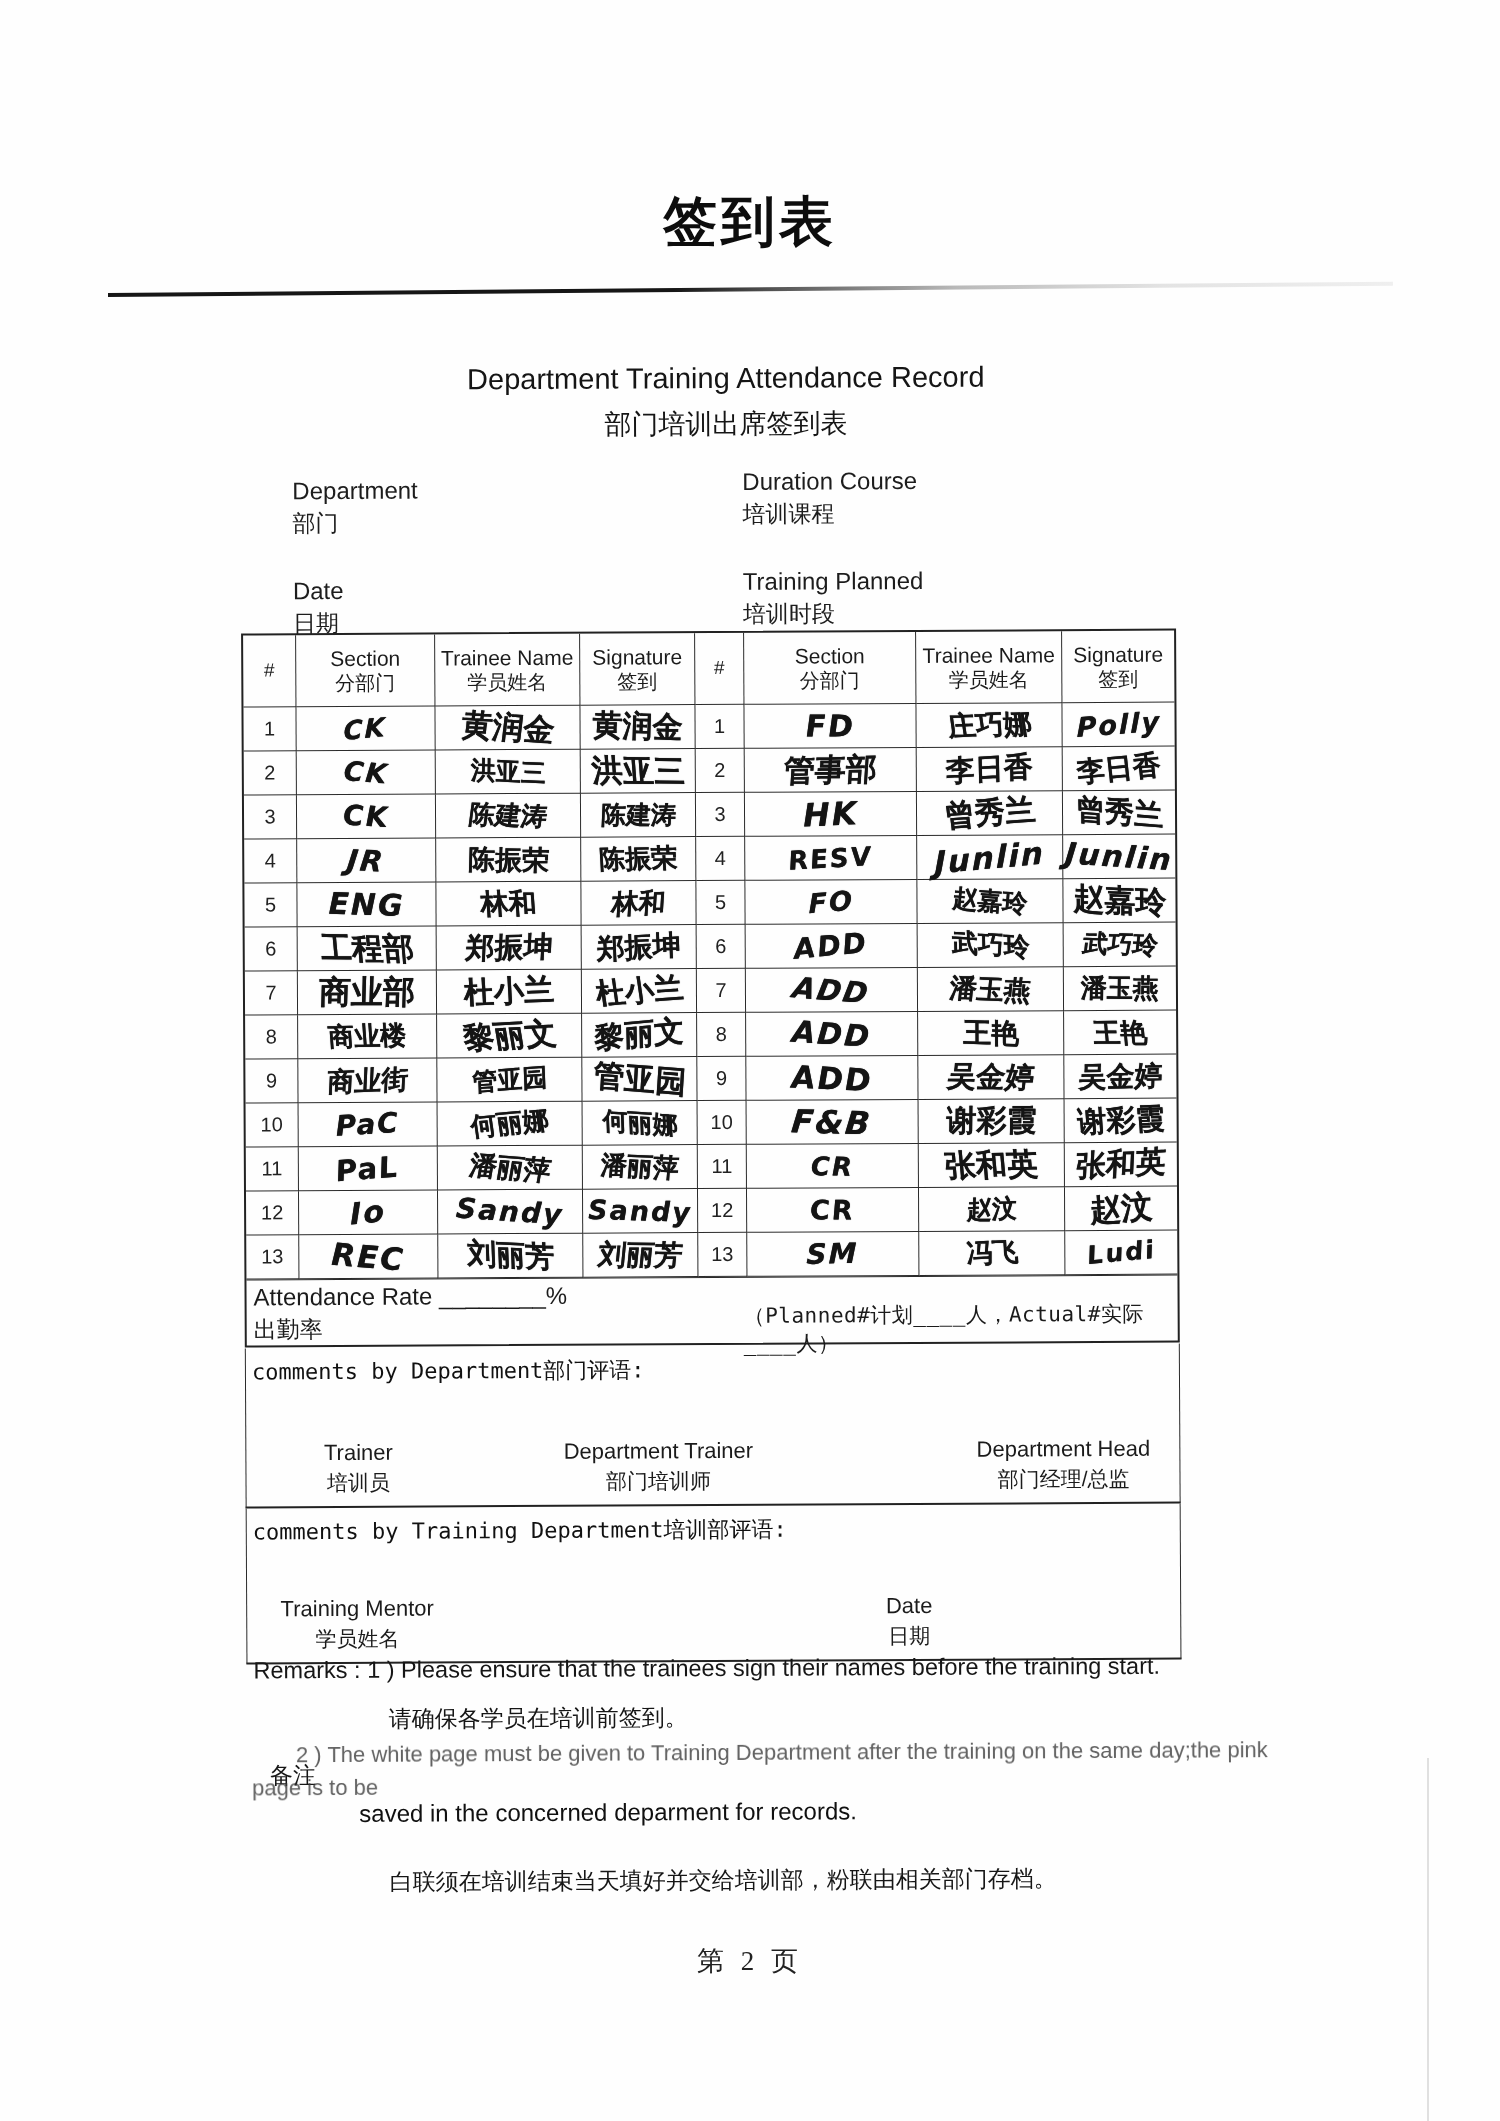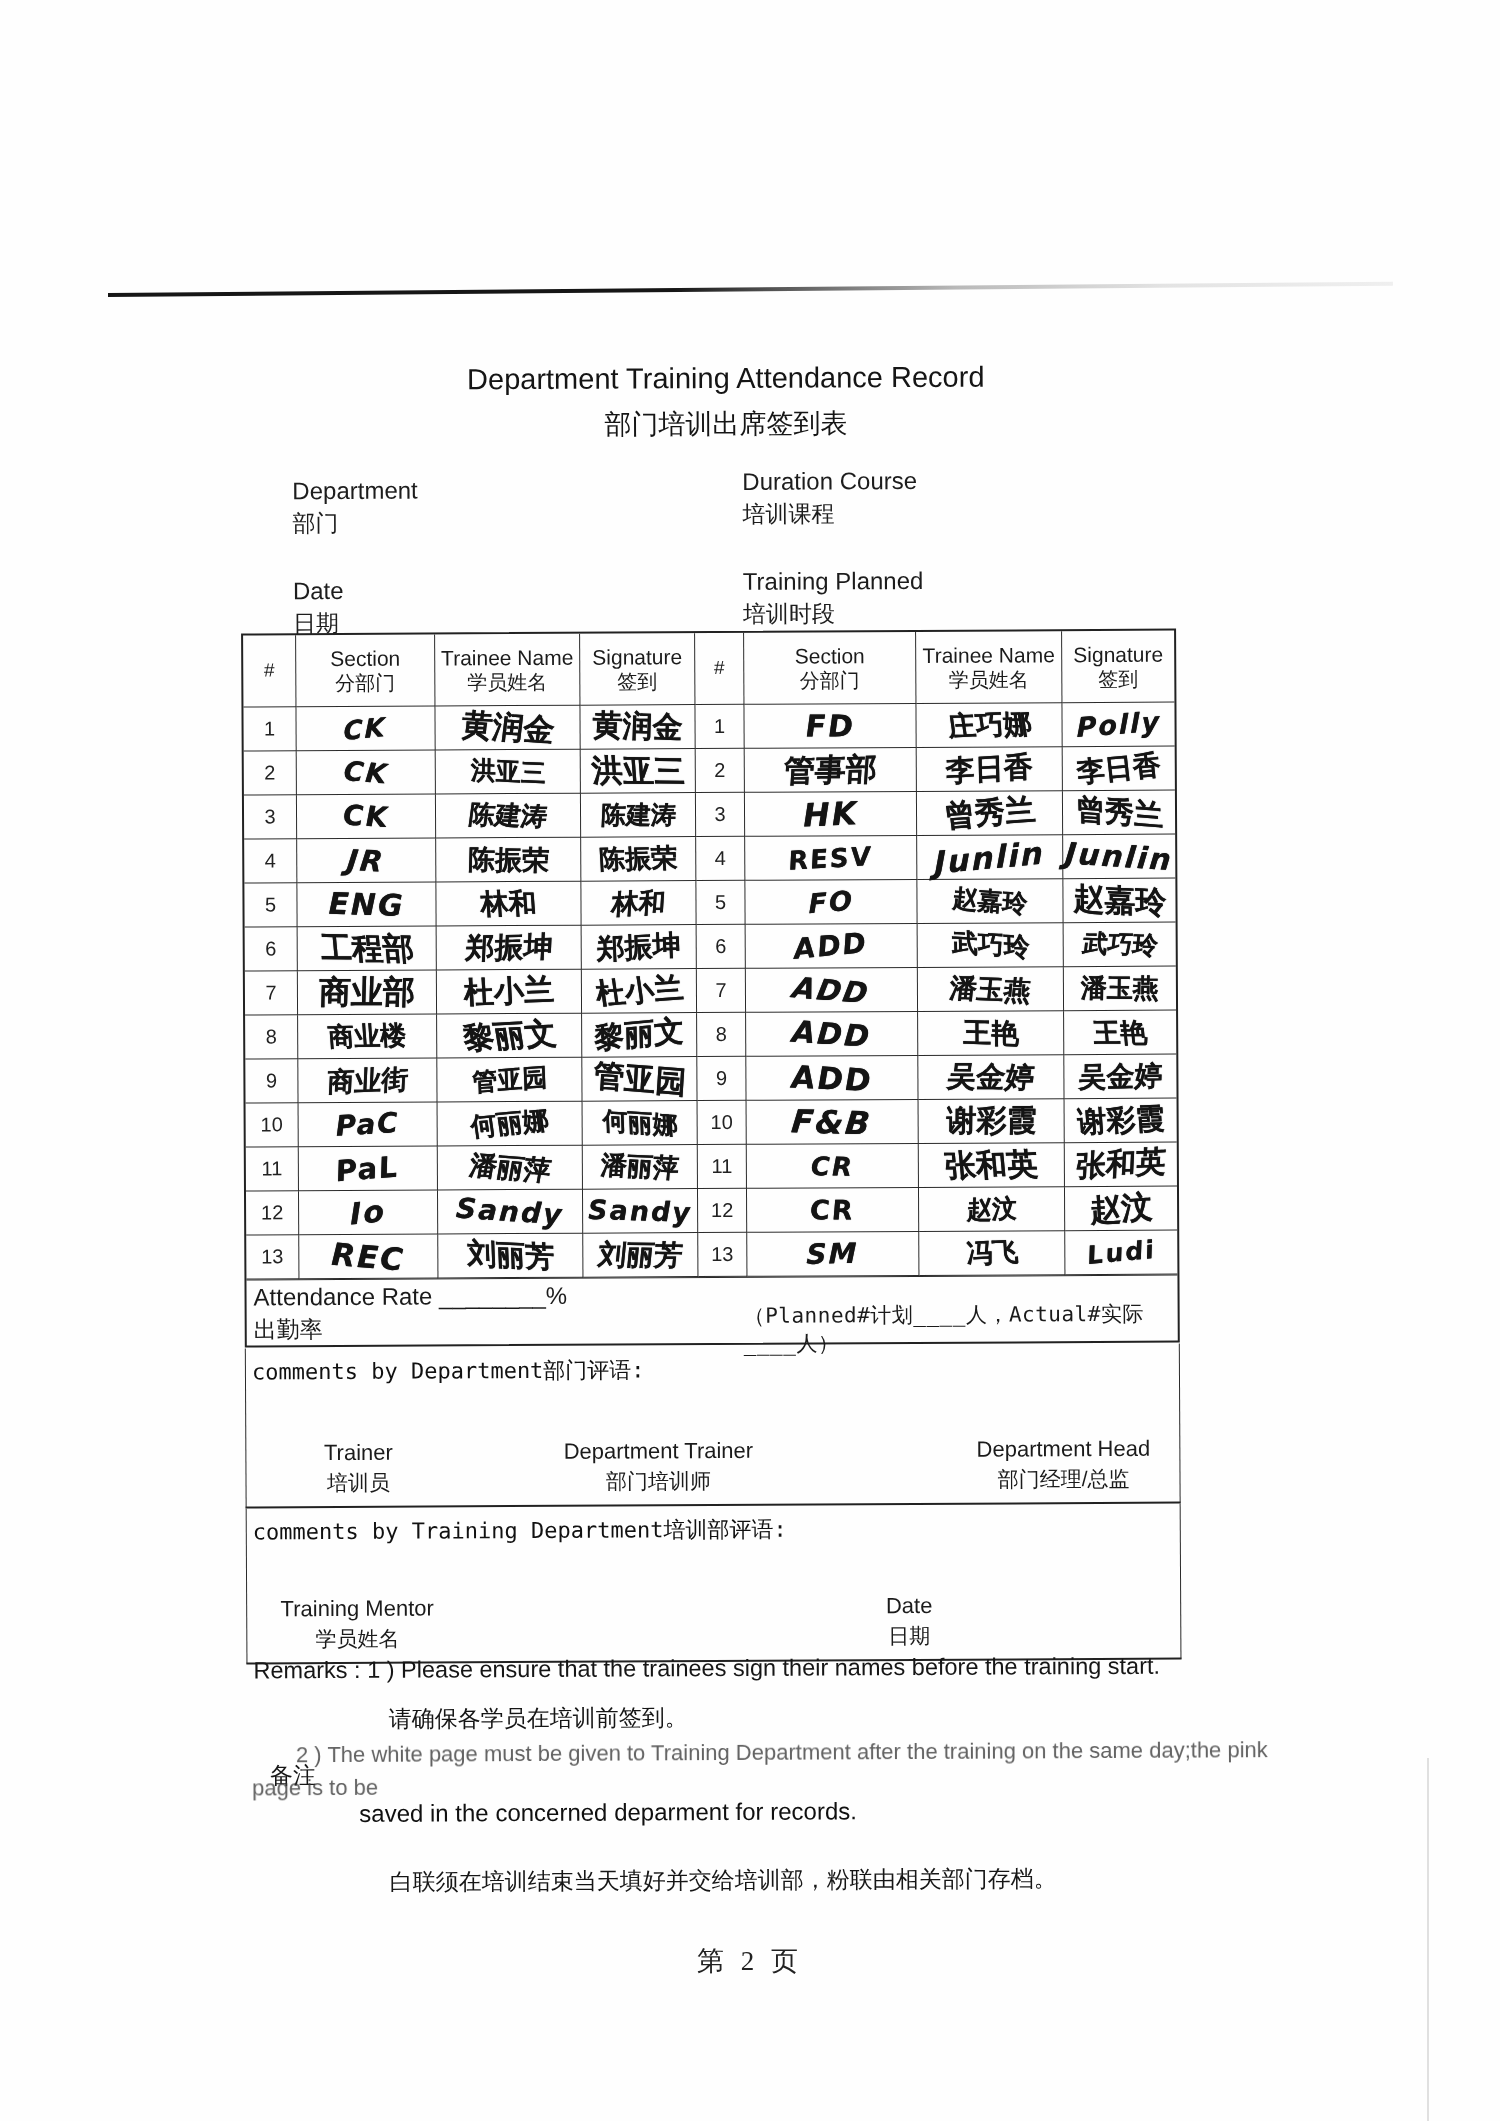--- a/index.html
+++ b/index.html
@@ -68,20 +68,21 @@
   .remark { font-size:23px; color:#161616; }
   .faded { color:#3a3a3a; opacity:.8; filter:blur(.4px); }
   .footer { top:1943px; left:0; width:1500px; text-align:center;
     font-family:"Liberation Serif", serif; font-size:27px; letter-spacing:5px; color:#222; }
 </style>
 </head>
 <body>
 
 <div class="sheet">
 
+  <div class="abs page-tag">签到表</div>
   <div class="abs scan-line"></div>
   <div class="abs scan-line-v"></div>
 
   <div class="form-tilt">
 
     <div class="abs doc-title-en">Department Training Attendance Record</div>
     <div class="abs doc-title-zh">部门培训出席签到表</div>
 
     <div class="field" style="left:295px; top:472px;">
       <div class="en">Department</div>

